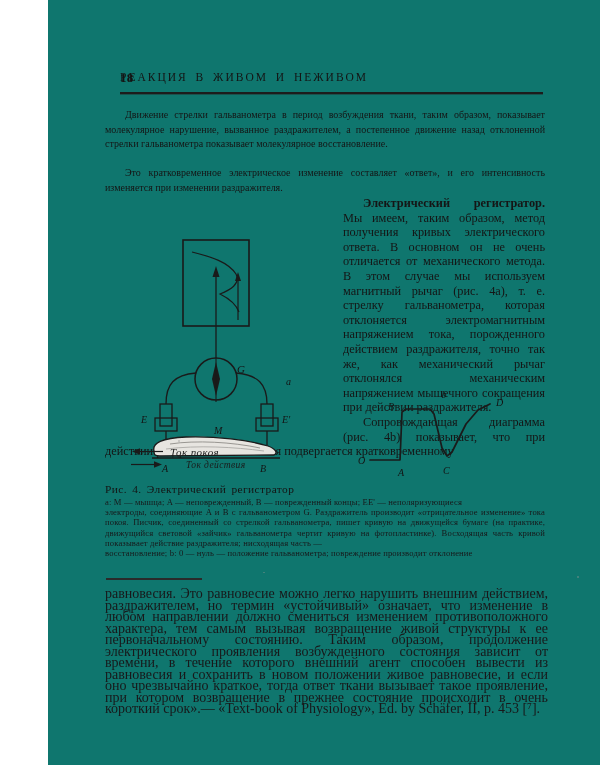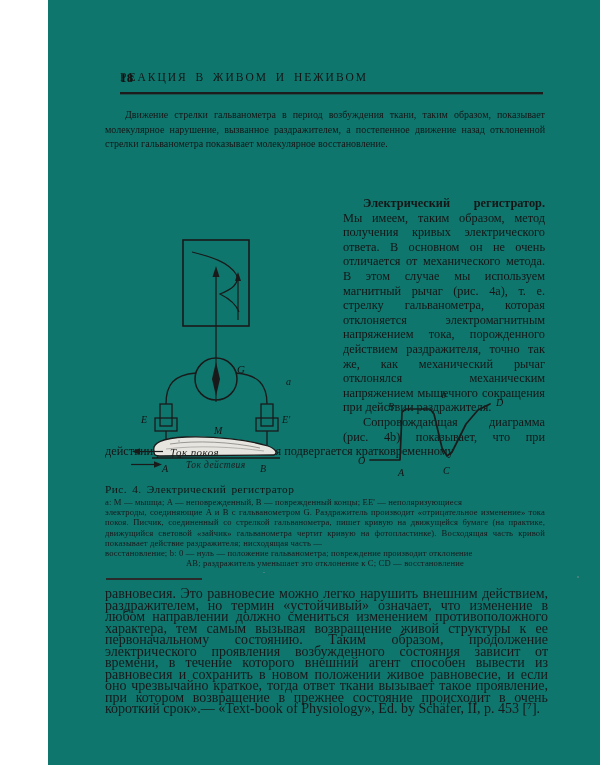--- a/index.html
+++ b/index.html
@@ -186,20 +186,23 @@
   <div class="header">
     <span class="folio">18</span>
     <span class="running-title">РЕАКЦИЯ В ЖИВОМ И НЕЖИВОМ</span>
   </div>
   <div class="header-rule"></div>
 
   <div class="textblock p-intro">
     <p>Движение стрелки гальванометра в период возбуждения ткани, таким образом, показывает молекулярное нарушение, вызванное раздражителем, а постепенное движение назад отклоненной стрелки гальванометра показывает молекулярное восстановление.</p>
   </div>
 
+  <div class="textblock p-answer">
+    <p>Это кратковременное электрическое изменение составляет «ответ», и его интенсивность изменяется при изменении раздражителя.</p>
+  </div>
 
   <div class="p-wrap">
     <div class="float-fig"></div>
     <p><span class="lead">Электрический регистратор.</span><span> Мы имеем, таким образом, метод получения кривых электрического ответа. В основном он не очень отличается от механического метода. В этом случае мы используем магнитный рычаг (рис. 4a), т. е. стрелку гальванометра, которая отклоняется электромагнитным напряжением тока, порожденного действием раздражителя, точно так же, как механический рычаг отклонялся механическим напряжением мышечного сокращения при действии раздражителя.</span></p>
     <p>Сопровождающая диаграмма (рис. 4b) показывает, что при действии раздражителя ток покоя подвергается кратковременному</p>
   </div>
 
   <div class="fig4a">
     <svg width="220" height="240" viewBox="0 0 220 240" xmlns="http://www.w3.org/2000/svg">
       <g fill="none" stroke="#1a1a1a" stroke-width="1.4">
@@ -287,21 +290,20 @@
         <text x="148" y="20" font-size="10">D</text>
       </g>
     </svg>
   </div>
 
   <div class="fig-caption-title">Рис. 4. Электрический регистратор</div>
   <div class="fig-caption-body">
     <p>a: M — мышца;   A — неповрежденный,  B — поврежденный  концы;   EE' — неполяризующиеся</p>
     <p>электроды, соединяющие A и B с гальванометром G. Раздражитель производит «отрицательное изменение» тока покоя. Писчик, соединенный со стрелкой гальванометра, пишет кривую на движущейся бумаге (на практике, движущийся световой «зайчик» гальванометра чертит кривую на фотопластинке). Восходящая часть кривой показывает действие раздражителя; нисходящая часть —</p>
     <p>восстановление; b: 0 — нуль — положение гальванометра; повреждение производит отклонение</p>
-    <p class="cap-last">AB; раздражитель уменьшает это отклонение к C; CD — восстановление</p>
   </div>
 
   <div class="foot-rule"></div>
 
   <div class="p-quote">
     <p>равновесия. Это равновесие можно легко нарушить внешним действием, раздражителем, но термин «устойчивый» означает, что изменение в любом направлении должно смениться изменением противоположного характера, тем самым вызывая возвращение живой структуры к ее первоначальному состоянию. Таким образом, продолжение электрического проявления возбужденного состояния зависит от времени, в течение которого внешний агент способен вывести из равновесия и сохранить в новом положении живое равновесие, и если оно чрезвычайно краткое, тогда ответ ткани вызывает такое проявление, при котором возвращение в прежнее состояние происходит в очень короткий срок».— «Text-book of Physiology», Ed. by Schäfer, II, p. 453 [⁷].</p>
   </div>
 
   <div class="speck" style="left:529px; top:576px; width:2px; height:2px;"></div>
   <div class="speck" style="left:215px; top:572px; width:2px; height:1px;"></div>

